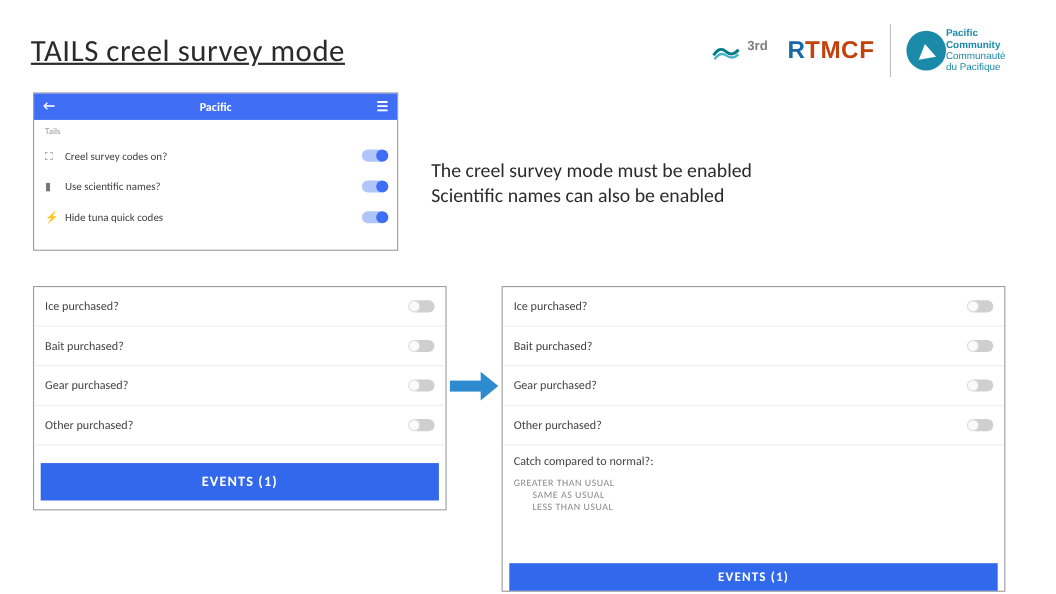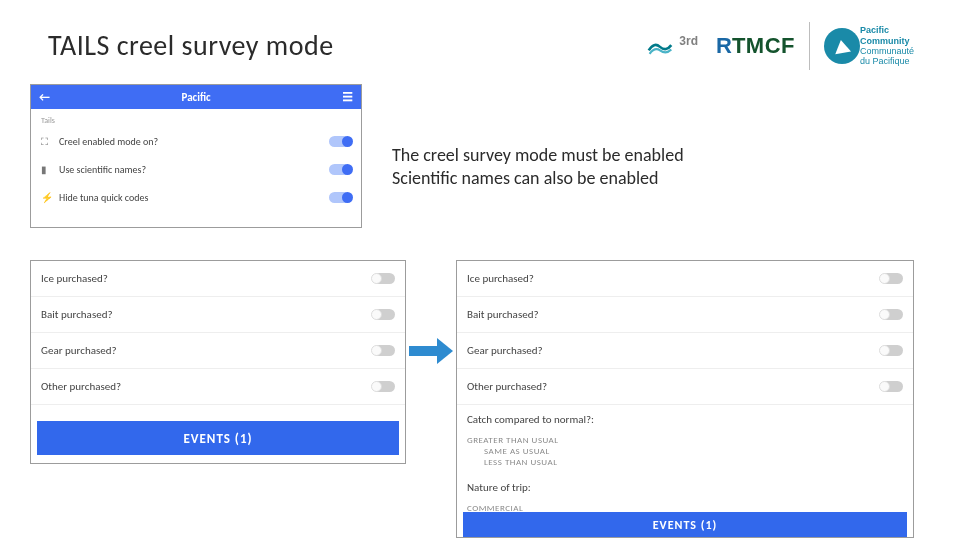--- a/index.html
+++ b/index.html
@@ -1,29 +1,29 @@
 <!DOCTYPE html>
 <html><head>
 <meta charset="utf-8">
 <style>
   * { box-sizing: border-box; margin: 0; padding: 0; }
   html, body { width: 960px; height: 540px; background: #fff; font-family: Calibri, Arial, sans-serif; overflow: hidden; }
 
   .slide { position: relative; width: 960px; height: 540px; }
 
-  .title { position: absolute; left: 48px; top: 28px; font-size: 28px; color: #2b2b2b; font-weight: 400; letter-spacing: .5px; }
+  .title { position: absolute; left: 28px; top: 28px; font-size: 28px; color: #2b2b2b; font-weight: 400; letter-spacing: .5px; text-decoration: underline; }
 
   
   .logos { position: absolute; top: 22px; right: 46px; display: flex; align-items: center; gap: 14px; }
   .logo-rtmcf { display: flex; align-items: center; gap: 6px; }
   .wave { width: 26px; height: 26px; }
   .rtmcf-text { font-family: Arial, sans-serif; }
   .rtmcf-3rd { font-size: 12px; color: #808080; position: relative; top: -8px; font-weight: bold; margin-right: 18px; }
   .rtmcf-r { font-size: 22px; color: #1a68a5; font-weight: 800; }
-  .rtmcf-tmcf { font-size: 22px; color: #14532d; font-weight: 800; letter-spacing: .5px; }
+  .rtmcf-tmcf { font-size: 22px; color: #c2410c; font-weight: 800; letter-spacing: .5px; }
   .vdiv { width: 1px; height: 48px; background: #bdbdbd; }
   .logo-spc { display: flex; align-items: center; gap: 0; }
   .spc-badge { width: 36px; height: 36px; border-radius: 50%; background: #1a8aa8; display: flex; align-items: center; justify-content: center; }
   .spc-triangle { width: 0; height: 0; border-left: 8px solid transparent; border-right: 8px solid transparent; border-bottom: 13px solid #fff; transform: rotate(-10deg); }
   .spc-text { font-size: 9px; color: #1a8aa8; line-height: 1.15; font-family: Arial, sans-serif; }
   .spc-line1 { font-weight: 700; }
 
   
   .explain { position: absolute; left: 392px; top: 144px; font-size: 18px; color: #2b2b2b; line-height: 1.25; }
 
@@ -104,21 +104,21 @@
 
   <div class="card card-settings">
     <div class="settings-header">
       <span class="back-arrow">←</span>
       <span class="center">Pacific</span>
       <span class="ham">☰</span>
     </div>
     <div class="tails-label">Tails</div>
     <div class="setting-row">
       <span class="icon">⛶</span>
-      <span class="label">Creel enabled mode on?</span>
+      <span class="label">Creel survey codes on?</span>
       <span class="toggle on">
           <span class="knob"></span>
         </span>
     </div>
     <div class="setting-row">
       <span class="icon">▮</span>
       <span class="label">Use scientific names?</span>
       <span class="toggle on">
           <span class="knob"></span>
         </span>
@@ -191,23 +191,16 @@
         </span>
     </div>
     <div class="catch-section">
       <div class="catch-label">Catch compared to normal?:</div>
       <div class="option-row">
         <span class="option">GREATER THAN USUAL</span>
         <span class="option">SAME AS USUAL</span>
         <span class="option">LESS THAN USUAL</span>
       </div>
     </div>
-    <div class="catch-section" style="padding-top:0">
-      <div class="catch-label">Nature of trip:</div>
-      <div class="option-row">
-        <span class="option">COMMERCIAL</span>
-        <span class="option">SUBSISTENCE</span>
-      </div>
-    </div>
     <div class="events-btn-b">EVENTS (1)</div>
   </div>
 
 </div>
 
 </body></html>

